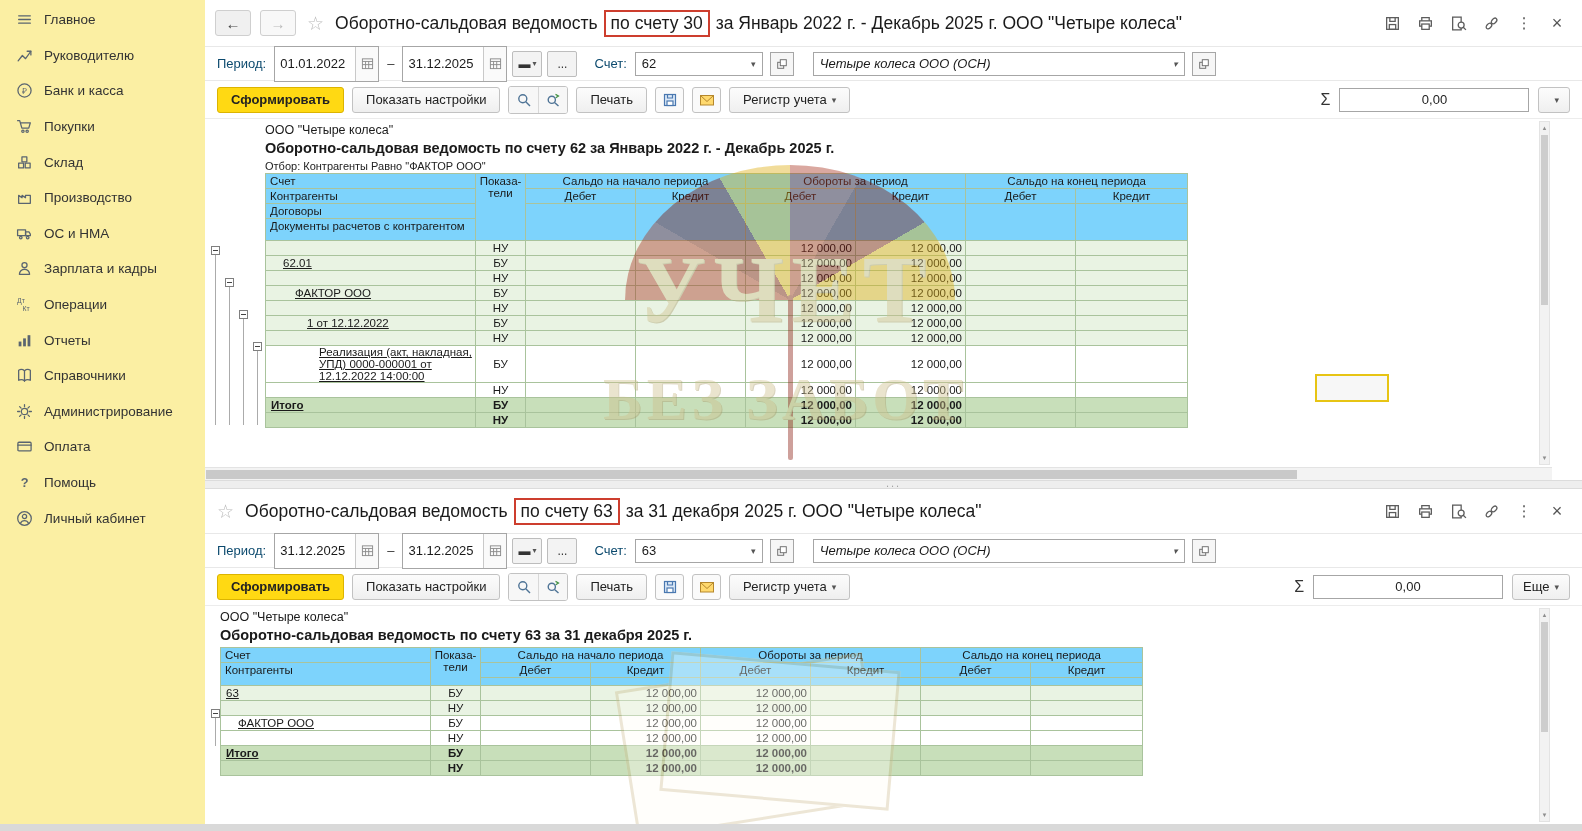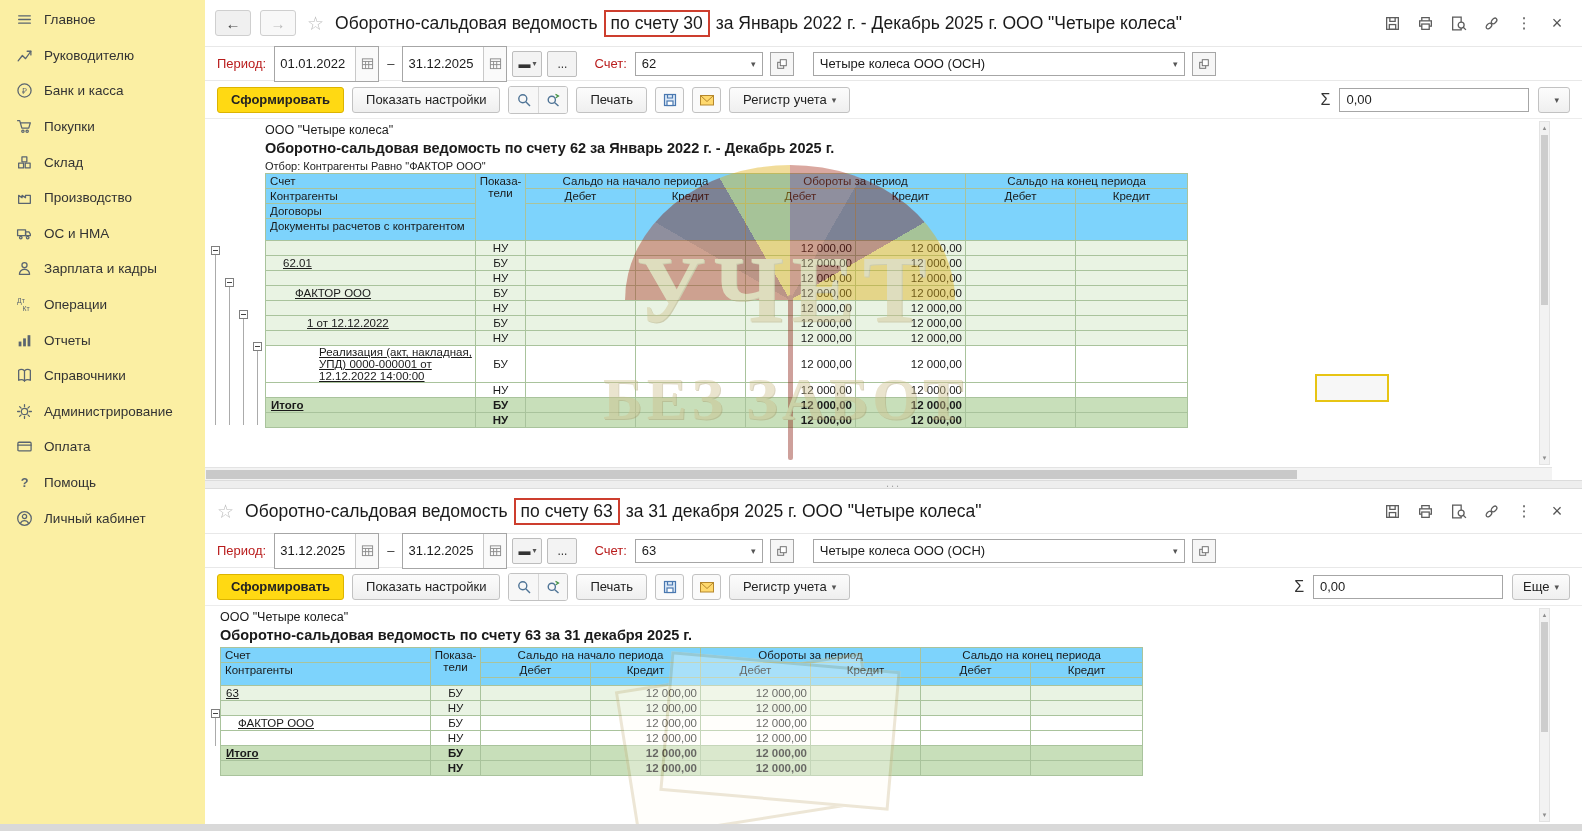--- a/index.html
+++ b/index.html
@@ -31,47 +31,47 @@
   .star { color: #b9b9b9; font-size: 19px; cursor: pointer; margin: 0 2px; }
   .panel-title { font-size: 17.5px; font-weight: normal; margin: 0; white-space: nowrap; overflow: hidden; text-overflow: ellipsis; }
   .hl-red { display: inline-block; border: 2px solid #cd3e2e; padding: 1px 5px; margin: 0 1px; }
   .win-icons { margin-left: auto; display: flex; align-items: center; gap: 15px; flex: none; }
   .win-icon { cursor: pointer; display: flex; align-items: center; justify-content: center; width: 18px; height: 18px; color: #5f5f5f; }
   .win-icon.txt { font-size: 15px; color: #555; }
   .win-icon.close-icon { font-size: 18px; }
 
   
   .filter-bar { height: 35px; display: flex; align-items: center; padding: 0 12px; gap: 5px; border-top: 1px solid #e8e8e8; border-bottom: 1px solid #e8e8e8; }
-  .flabel { color: #b91c1c; margin-right: 3px; white-space: nowrap; }
+  .flabel { color: #0c4a6e; margin-right: 3px; white-space: nowrap; }
   .acc-label { margin-left: 12px; }
   .date-field { display: flex; border: 1px solid #a6a6a6; height: 36px; background: #fff; cursor: text; }
   .date-text { width: 80px; display: flex; align-items: center; padding: 0 5px; }
   .cal-btn { width: 23px; border: none; border-left: 1px solid #c9c9c9; background: #fafafa; display: flex; align-items: center; justify-content: center; cursor: pointer; padding: 0; }
   .dash { margin: 0 3px; color: #333; }
   .mini-btn { height: 26px; min-width: 30px; border: 1px solid #bdbdbd; border-radius: 2px; background: #f3f3f3; display: flex; align-items: center; justify-content: center; gap: 2px; cursor: pointer; font-size: 12px; color: #333; padding: 0 5px; }
   .mini-btn .dd { font-size: 8px; color: #555; }
   .combo { display: flex; align-items: center; border: 1px solid #a6a6a6; height: 24px; background: #fff; cursor: pointer; }
   .combo-text { flex: 1; padding: 0 6px; white-space: nowrap; overflow: hidden; }
   .combo-dd { width: 17px; text-align: center; color: #555; font-size: 9px; flex: none; }
   .combo.acc { width: 128px; }
-  .combo.org { width: 372px; margin-left: 14px; }
+  .combo.org { width: 372px; margin-left: 14px; font-style: italic; }
   .open-btn { width: 24px; height: 24px; border: 1px solid #a6a6a6; background: #f6f6f6; margin-left: 2px; display: flex; align-items: center; justify-content: center; cursor: pointer; padding: 0; }
 
   
   .toolbar { height: 38px; display: flex; align-items: center; gap: 8px; padding: 0 12px; border-bottom: 1px solid #ececec; }
   .btn { height: 26px; border: 1px solid #c2c2c2; border-radius: 3px; background: linear-gradient(#fcfcfc, #efefef); padding: 0 13px; font-size: 13px; color: #222; display: flex; align-items: center; gap: 5px; cursor: pointer; white-space: nowrap; font-family: Liberation Sans, sans-serif; }
   .btn .dd { font-size: 9px; color: #555; }
   .btn-primary { background: #ffd913; border-color: #dcb400; font-weight: bold; }
   .btn-group { display: flex; border: 1px solid #c2c2c2; border-radius: 3px; overflow: hidden; }
   .ibtn { width: 29px; height: 26px; background: #f7f7f7; border: none; display: flex; align-items: center; justify-content: center; cursor: pointer; padding: 0; }
   .btn-group .ibtn + .ibtn { border-left: 1px solid #d8d8d8; }
   .ibtn.standalone { border: 1px solid #c2c2c2; border-radius: 3px; background: #fafafa; }
   .toolbar-right { margin-left: auto; display: flex; align-items: center; gap: 9px; }
   .sigma { font-size: 16px; color: #333; }
-  .sum-input { width: 190px; height: 24px; border: 1px solid #a6a6a6; text-align: left; padding: 0 6px; font-family: inherit; font-size: 13px; color: #222; }
+  .sum-input { width: 190px; height: 24px; border: 1px solid #a6a6a6; text-align: center; padding: 0 6px; font-family: inherit; font-size: 13px; color: #222; }
   .btn-more { padding: 0 10px; }
 
   
   .report-area { position: relative; overflow: hidden; }
   .panel-top .report-area { height: 348px; }
   .panel-bottom .report-area { height: 218px; }
   .report-doc { position: relative; padding-top: 4px; }
   .panel-top .report-doc { margin-left: 60px; }
   .panel-bottom .report-doc { margin-left: 15px; }
   .r-org { font-size: 12.5px; height: 17px; }

